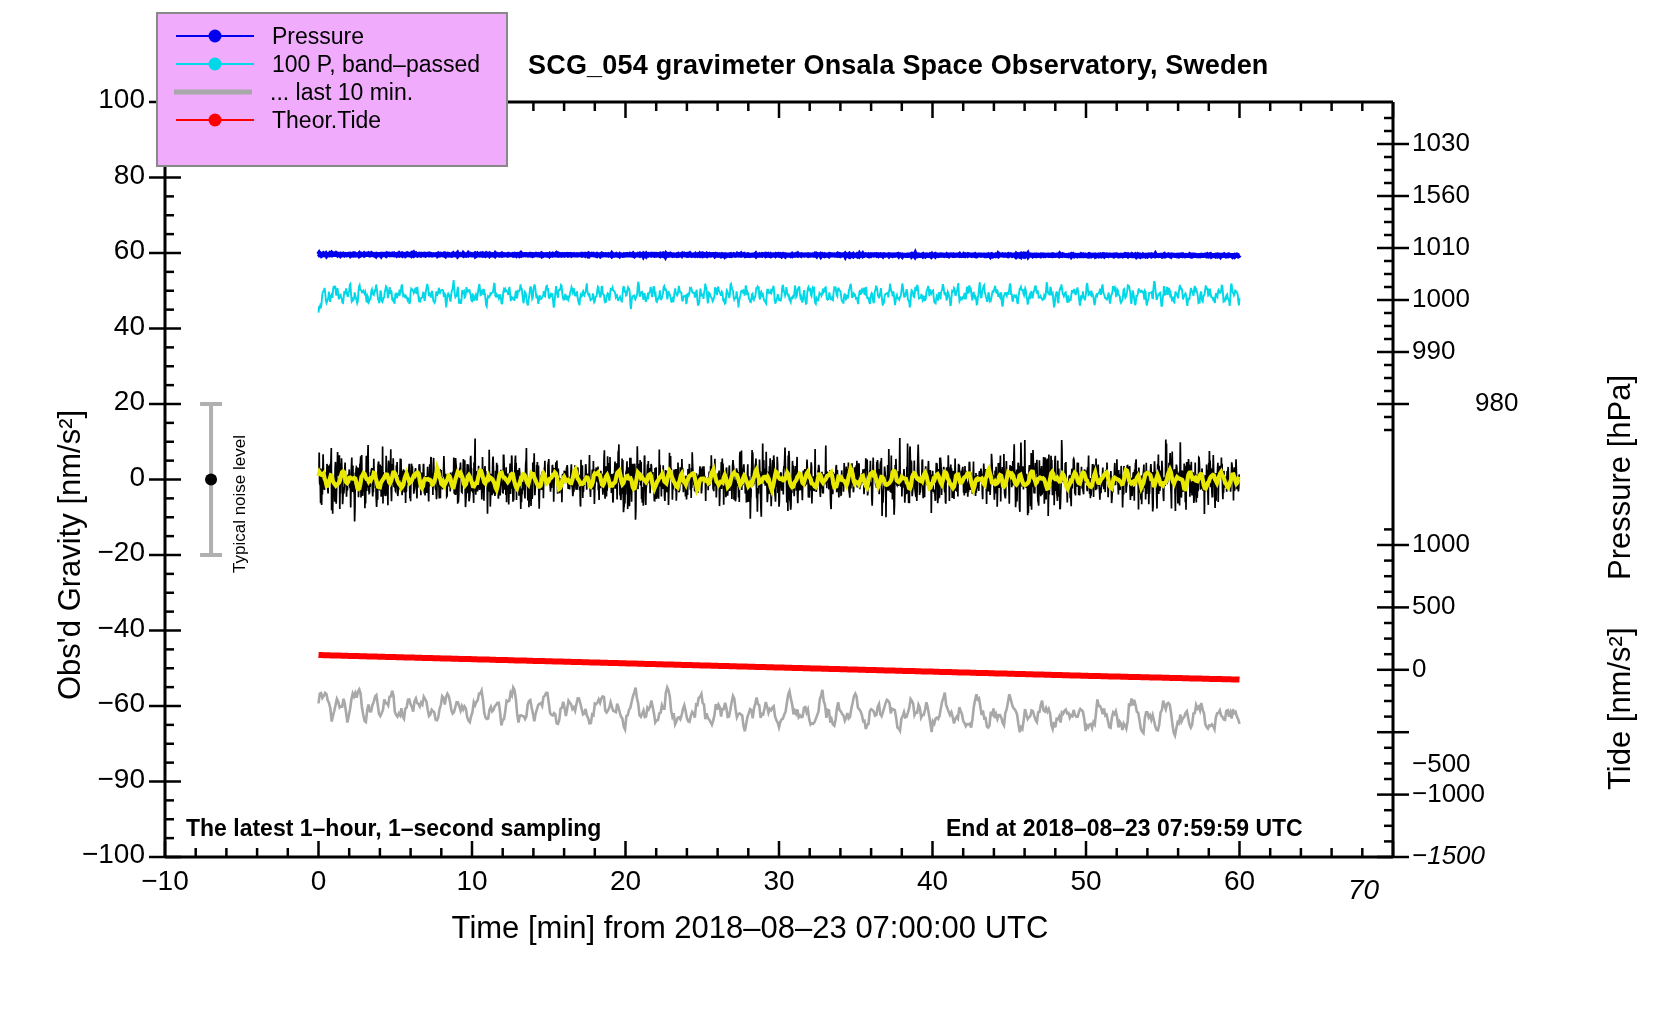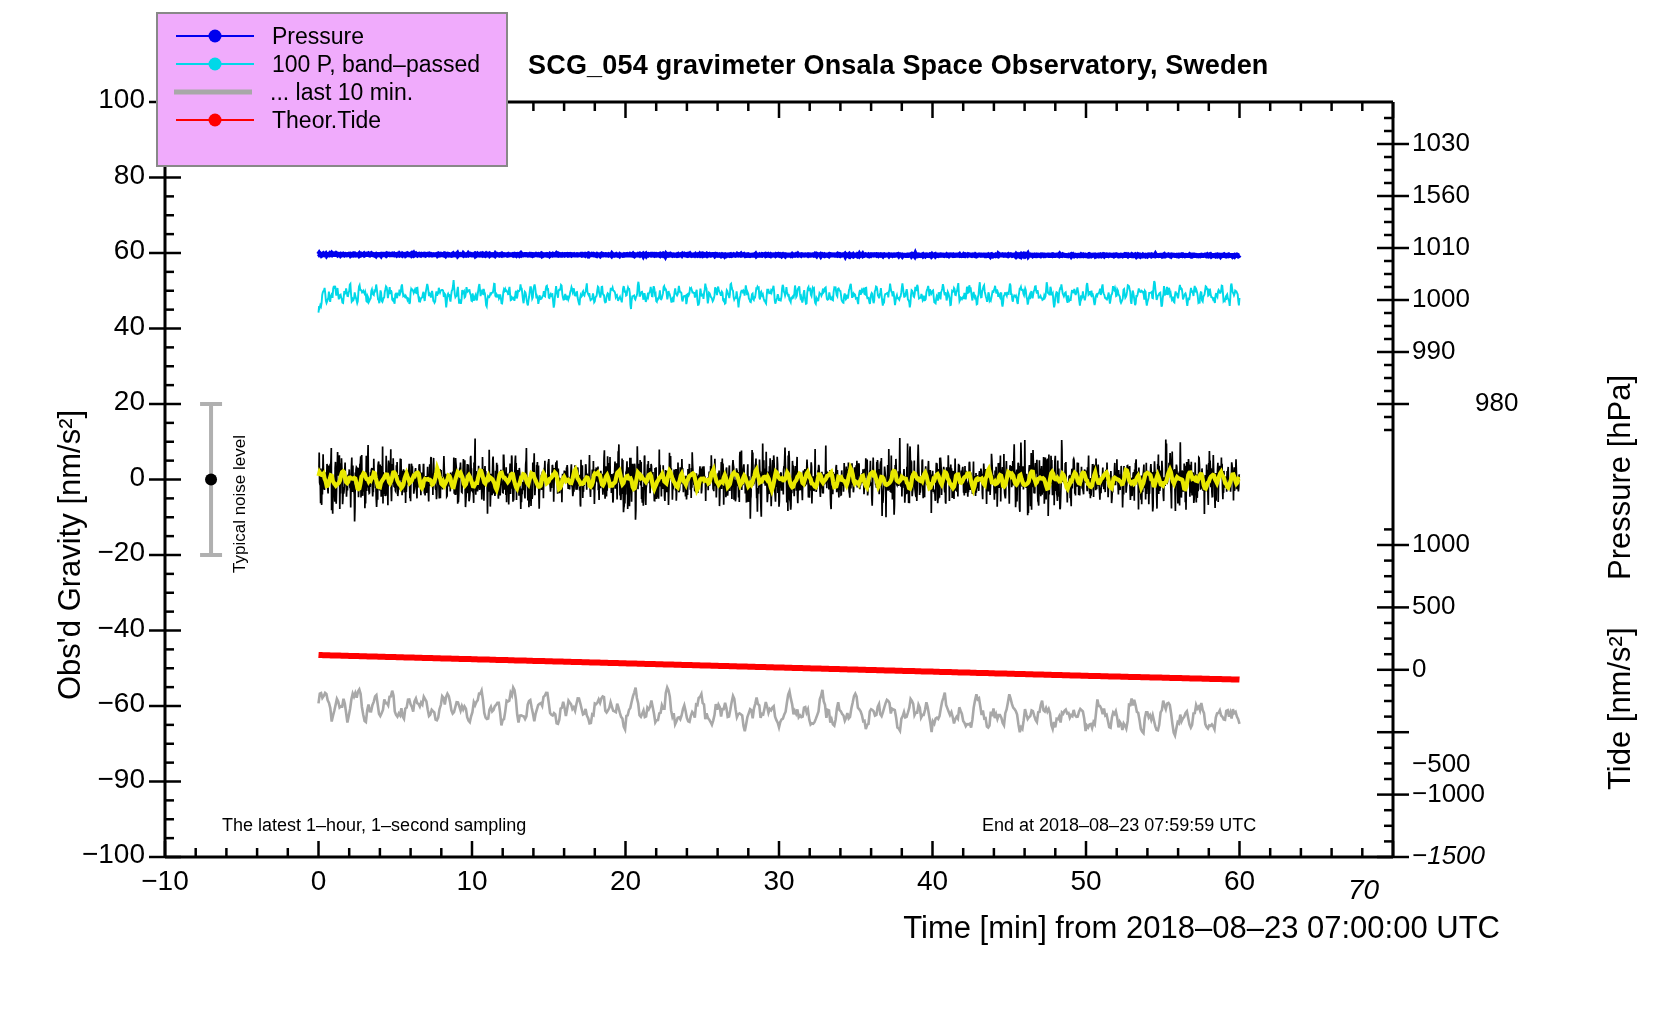--- a/index.html
+++ b/index.html
@@ -6,21 +6,21 @@
   html,body{margin:0;padding:0;background:#ffffff;}
   body{width:1660px;height:1020px;overflow:hidden;
        font-family:"Liberation Sans",sans-serif;color:#000;}
   #root{position:relative;width:1660px;height:1020px;}
   .abs{position:absolute;}
   svg{display:block;}
   .ttl{font-weight:bold;font-size:27px;letter-spacing:.2px;}
   .axlabel{font-size:31px;}
   .tick{font-size:28px;}
   .tick-r{font-size:26px;}
-  .annot{font-weight:normal;font-size:18px;margin-left:36px;}
+  .annot{font-weight:bold;font-size:23px;}
   .legtxt{font-size:23px;}
   .noisetxt{font-size:17px;}
   .rot90{transform-origin:0 0;}
 </style>
 </head>
 <body>
 
 <div id="root">
 
   <div class="abs ttl" style="left:528px;top:50px;white-space:nowrap;">SCG_054 gravimeter Onsala Space Observatory, Sweden</div>
@@ -304,21 +304,21 @@
       <div class="abs tick" style="top: 865px; width: 90px; text-align: center; left: 120px;">−10</div>
       <div class="abs tick" style="top: 865px; width: 90px; text-align: center; left: 273.5px;">0</div>
       <div class="abs tick" style="top: 865px; width: 90px; text-align: center; left: 427px;">10</div>
       <div class="abs tick" style="top: 865px; width: 90px; text-align: center; left: 580.5px;">20</div>
       <div class="abs tick" style="top: 865px; width: 90px; text-align: center; left: 734px;">30</div>
       <div class="abs tick" style="top: 865px; width: 90px; text-align: center; left: 887.5px;">40</div>
       <div class="abs tick" style="top: 865px; width: 90px; text-align: center; left: 1041px;">50</div>
       <div class="abs tick" style="top: 865px; width: 90px; text-align: center; left: 1194.5px;">60</div>
       <div class="abs tick" style="top: 874px; width: 90px; text-align: left; left: 1348px; font-style: italic;">70</div>
     </div>
-  <div class="abs axlabel" style="left:0;top:910px;width:1500px;text-align:right;white-space:nowrap;">Time [min] from 2018–08–23 07:00:00 UTC</div>
+  <div class="abs axlabel" style="left:0;top:910px;width:1500px;text-align:center;white-space:nowrap;">Time [min] from 2018–08–23 07:00:00 UTC</div>
 
   <div class="abs noisetxt rot90" style="left:230px;top:573px;transform:rotate(-90deg);white-space:nowrap;">Typical noise level</div>
 
   <div class="abs annot" style="left:186px;top:815px;white-space:nowrap;">The latest 1–hour, 1–second sampling</div>
   <div class="abs annot" style="left:946px;top:815px;white-space:nowrap;">End at 2018–08–23 07:59:59 UTC</div>
 
   <div class="abs" id="legend-box" style="left:156px;top:12px;width:352px;height:155px;background:#f0abfc;border:2px solid #888;box-sizing:border-box;padding:8px 0 0 0;">
     <div id="legend-items">
         <div style="display: flex; align-items: center; height: 28px; padding-left: 14px;">
           <svg width="86" height="22">

